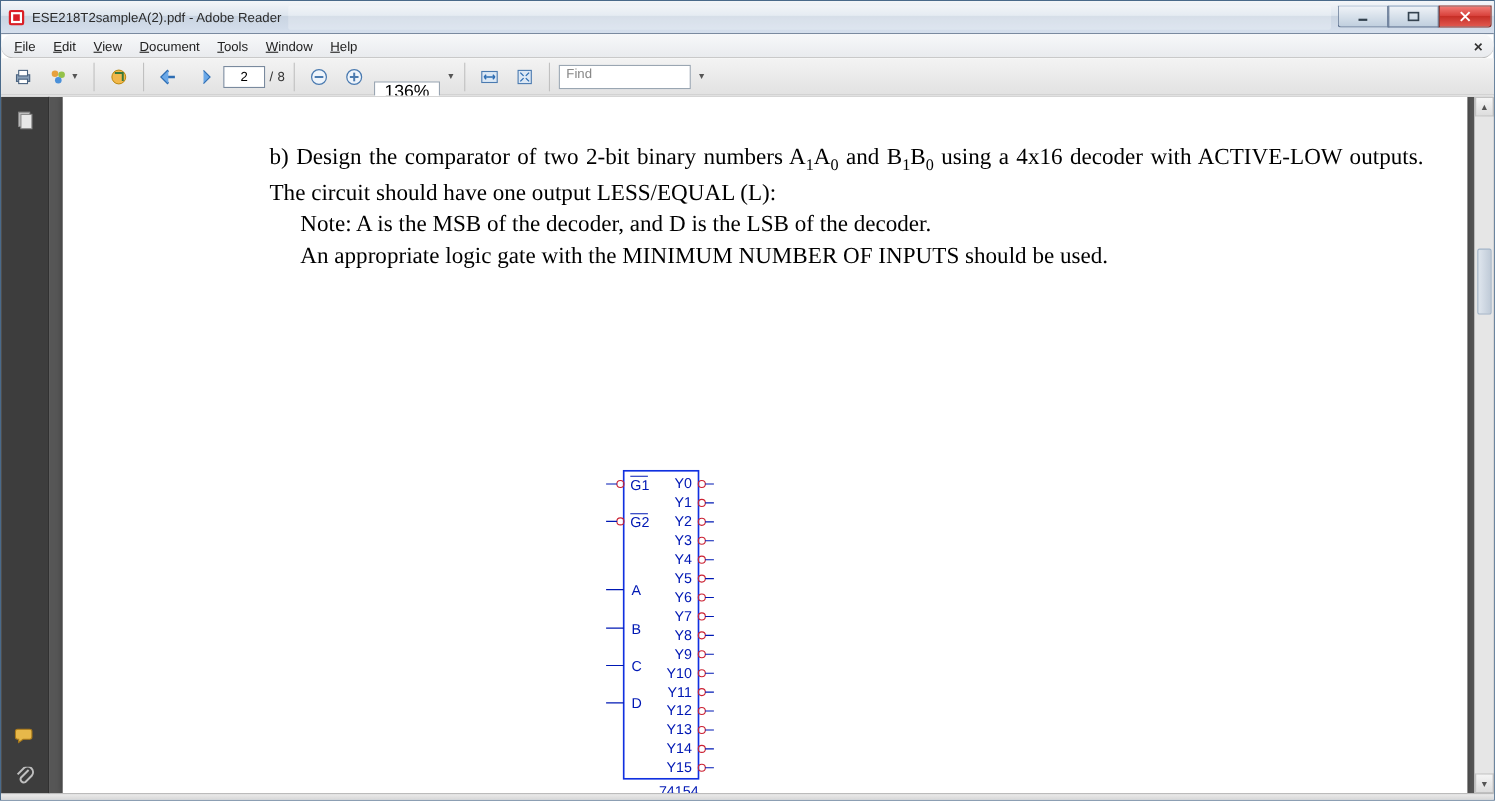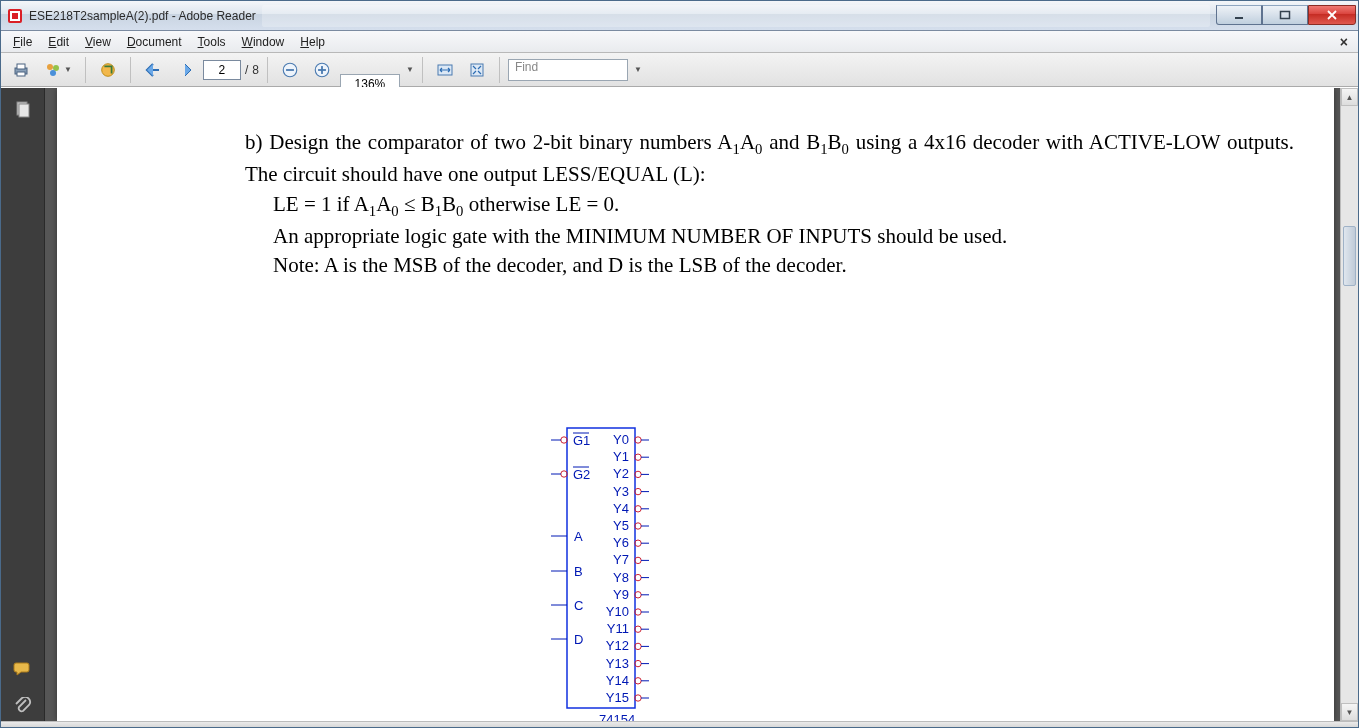--- a/index.html
+++ b/index.html
@@ -52,21 +52,21 @@
   width: 48px;
   background: linear-gradient(to bottom,#f07a74,#d9433d 45%,#c52c24 46%,#e0584f);
   border-color: #8a2c24; color: #fff; font-weight: bold; border-radius: 0 0 3px 0;
 }
 .win-btn svg { width: 12px; height: 10px; }
 
 .menubar {
   height: 22px;
   background: linear-gradient(to bottom,#f7f8fa,#e9ebee);
   border-bottom: 1px solid #b8b8b8;
-  display: flex; align-items: center; padding: 0 4px;
+  display: flex; align-items: center; padding: 0 4px; border-radius: 11px;
 }
 .menubar .menu-item { padding: 2px 8px; font-size: 12px; color: #222; }
 .menubar .menu-item .ul { text-decoration: underline; }
 .menubar .menu-close { margin-left: auto; padding: 0 6px; font-weight: bold; font-size: 14px; color: #333; }
 
 .toolbar {
   height: 34px;
   background: linear-gradient(to bottom,#f3f3f3,#e2e2e2);
   border-bottom: 1px solid #aaa;
   display: flex; align-items: center; padding: 0 6px; gap: 4px;
@@ -80,21 +80,21 @@
 .tool-btn svg { width: 18px; height: 18px; }
 .page-box {
   display: flex; align-items: center; gap: 4px; font-size: 12px; color: #333;
 }
 .page-input {
   width: 38px; height: 20px; border: 1px solid #7a8a9e;
   text-align: center; font-size: 12px; background: #fff;
 }
 .zoom-readout {
   width: 60px; height: 20px; border: 1px solid #9aa6b2; background: #fff;
-  display: flex; align-items: center; justify-content: center; font-size: 12px; margin-top: 28px;
+  display: flex; align-items: center; justify-content: center; font-size: 16px; margin-top: 28px;
 }
 .dropdown-caret { font-size: 8px; color: #555; margin-left: 2px; }
 .find-box {
   width: 120px; height: 22px; border: 1px solid #9aa6b2; background: #fff;
   display: flex; align-items: flex-start; padding: 0 6px; color: #888; font-size: 12px;
 }
 
 .main-area { flex: 1; display: flex; position: relative; background: #fff; border-top: 1px solid #fff;}
 .sidebar {
   width: 44px; background: #3d3d3d;
@@ -283,25 +283,22 @@
       </div>
     </div>
 
     <div class="doc-viewport">
       <div class="doc-page">
         <div class="paper-content">
           <div class="q-line" style="text-align:justify">
             <span>b)</span>
             <span>Design the comparator of two 2-bit binary numbers A</span><span class="sub">1</span>A<span class="sub">0</span><span> and B</span><span class="sub">1</span>B<span class="sub">0</span><span> using a 4x16 decoder with ACTIVE-LOW outputs. The circuit should have one output LESS/EQUAL (L):</span>
           </div>
-          <div class="q-line indent" style="margin-top:2px">
-            <span>LE = 1 if A</span><span class="sub">1</span>A<span class="sub">0</span><span> ≤ B</span><span class="sub">1</span>B<span class="sub">0</span><span> otherwise LE = 0.</span>
-          </div>
+          <div class="q-line indent">Note: A is the MSB of the decoder, and D is the LSB of the decoder.</div>
           <div class="q-line indent" style="text-align:justify">An appropriate logic gate with the MINIMUM NUMBER OF INPUTS should be used.</div>
-          <div class="q-line indent">Note: A is the MSB of the decoder, and D is the LSB of the decoder.</div>
 
           <svg class="decoder-svg" width="160" height="320">
             <g font-family="Arial,Helvetica,sans-serif" font-size="13" fill="#0018b4">
               <rect x="30" y="6" width="68" height="280" fill="none" stroke="#1030e0" stroke-width="1.5"></rect>
 
               <circle cx="27" cy="18" r="3.2" fill="none" stroke="#c23"></circle>
               <line x1="14" y1="18" x2="24" y2="18" stroke="#0018b4"></line>
               <line x1="36" y1="11" x2="52" y2="11" stroke="#0018b4"></line>
               <text x="36" y="23">G1</text>
 

